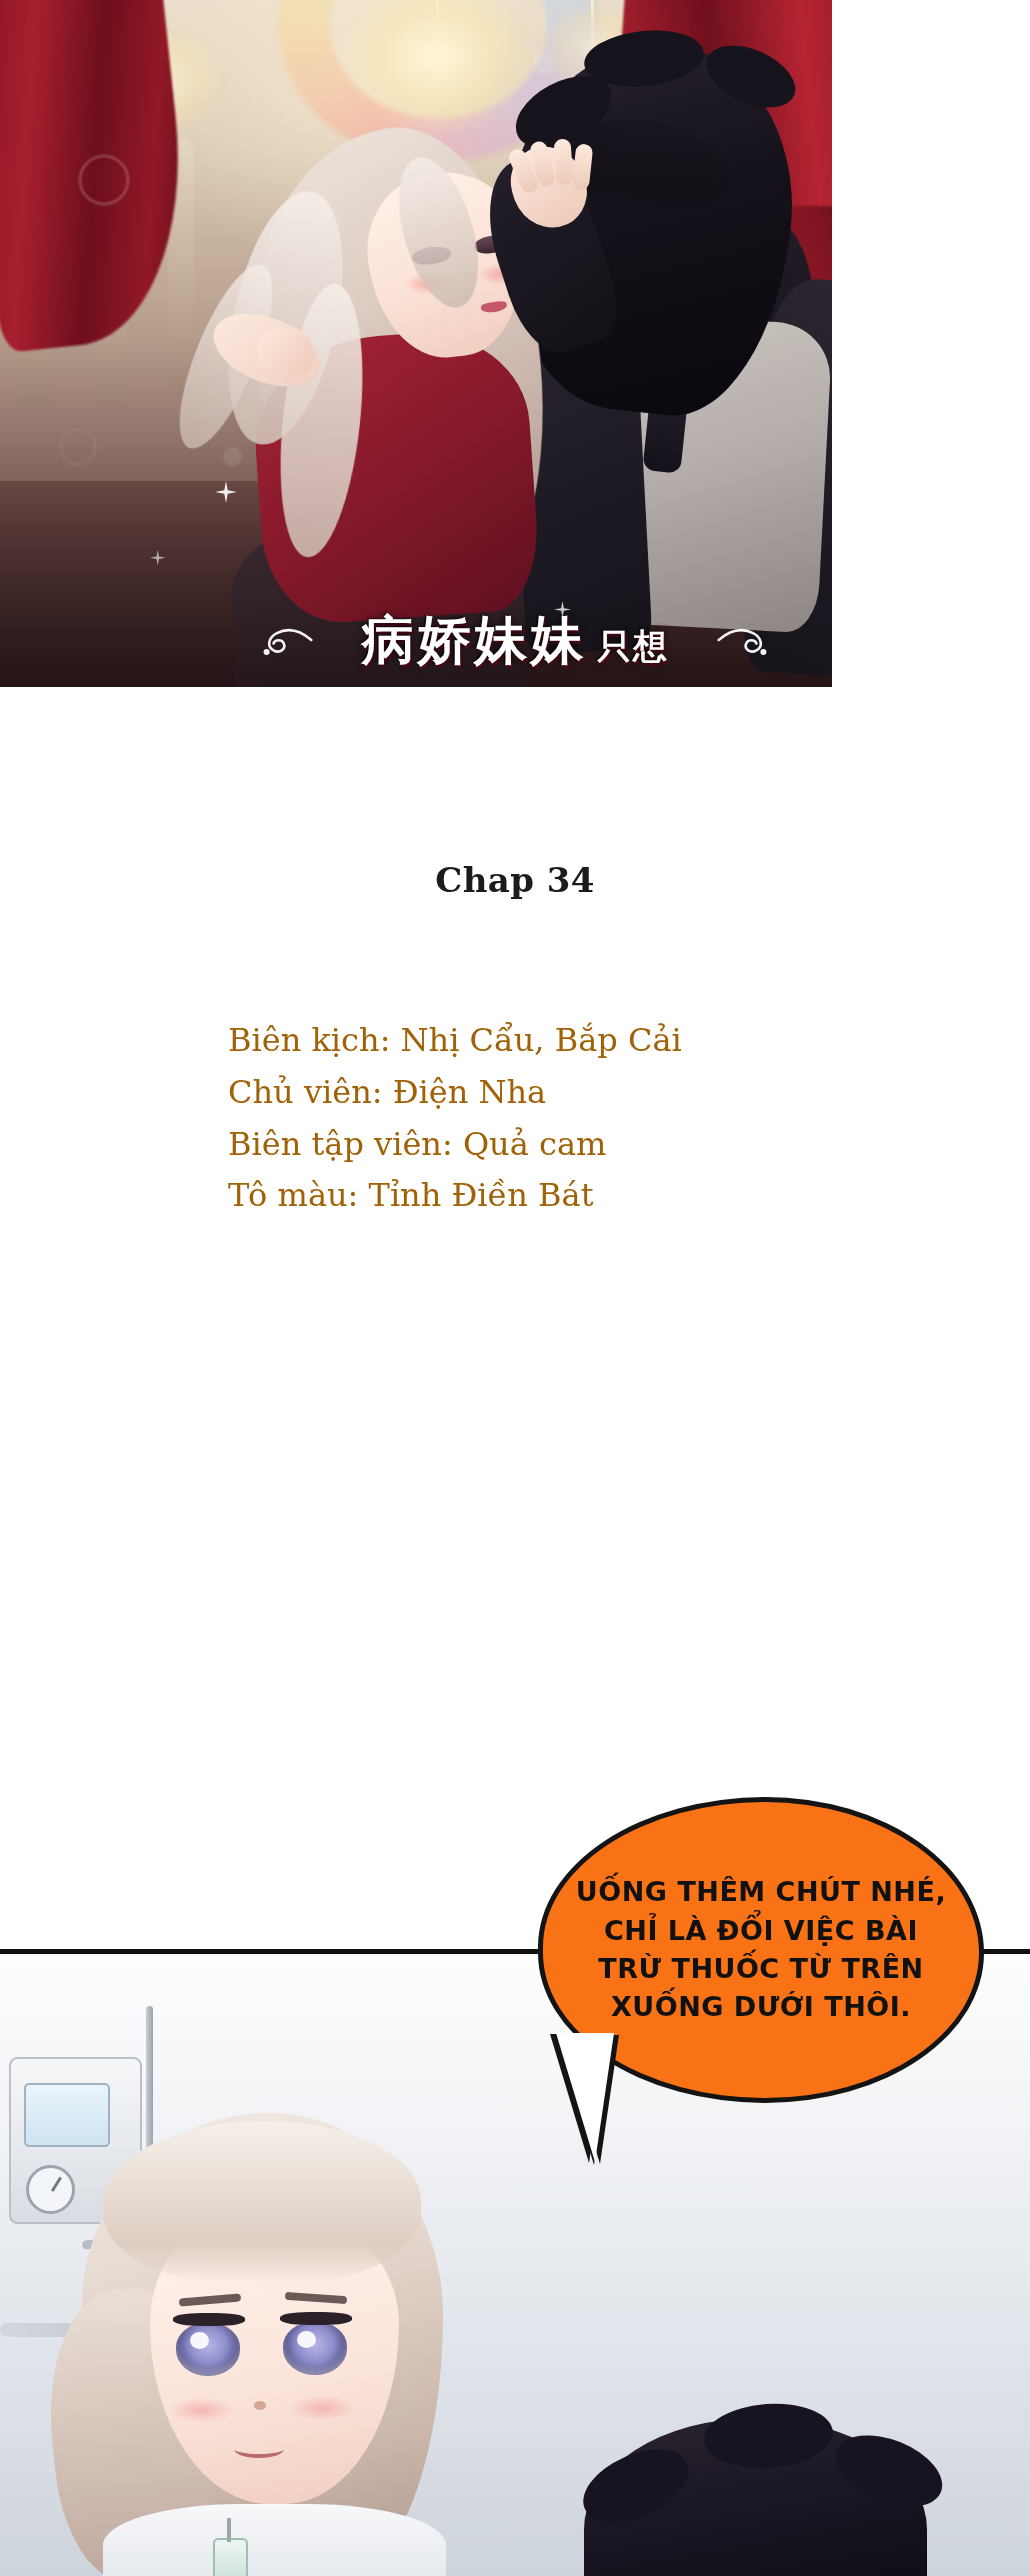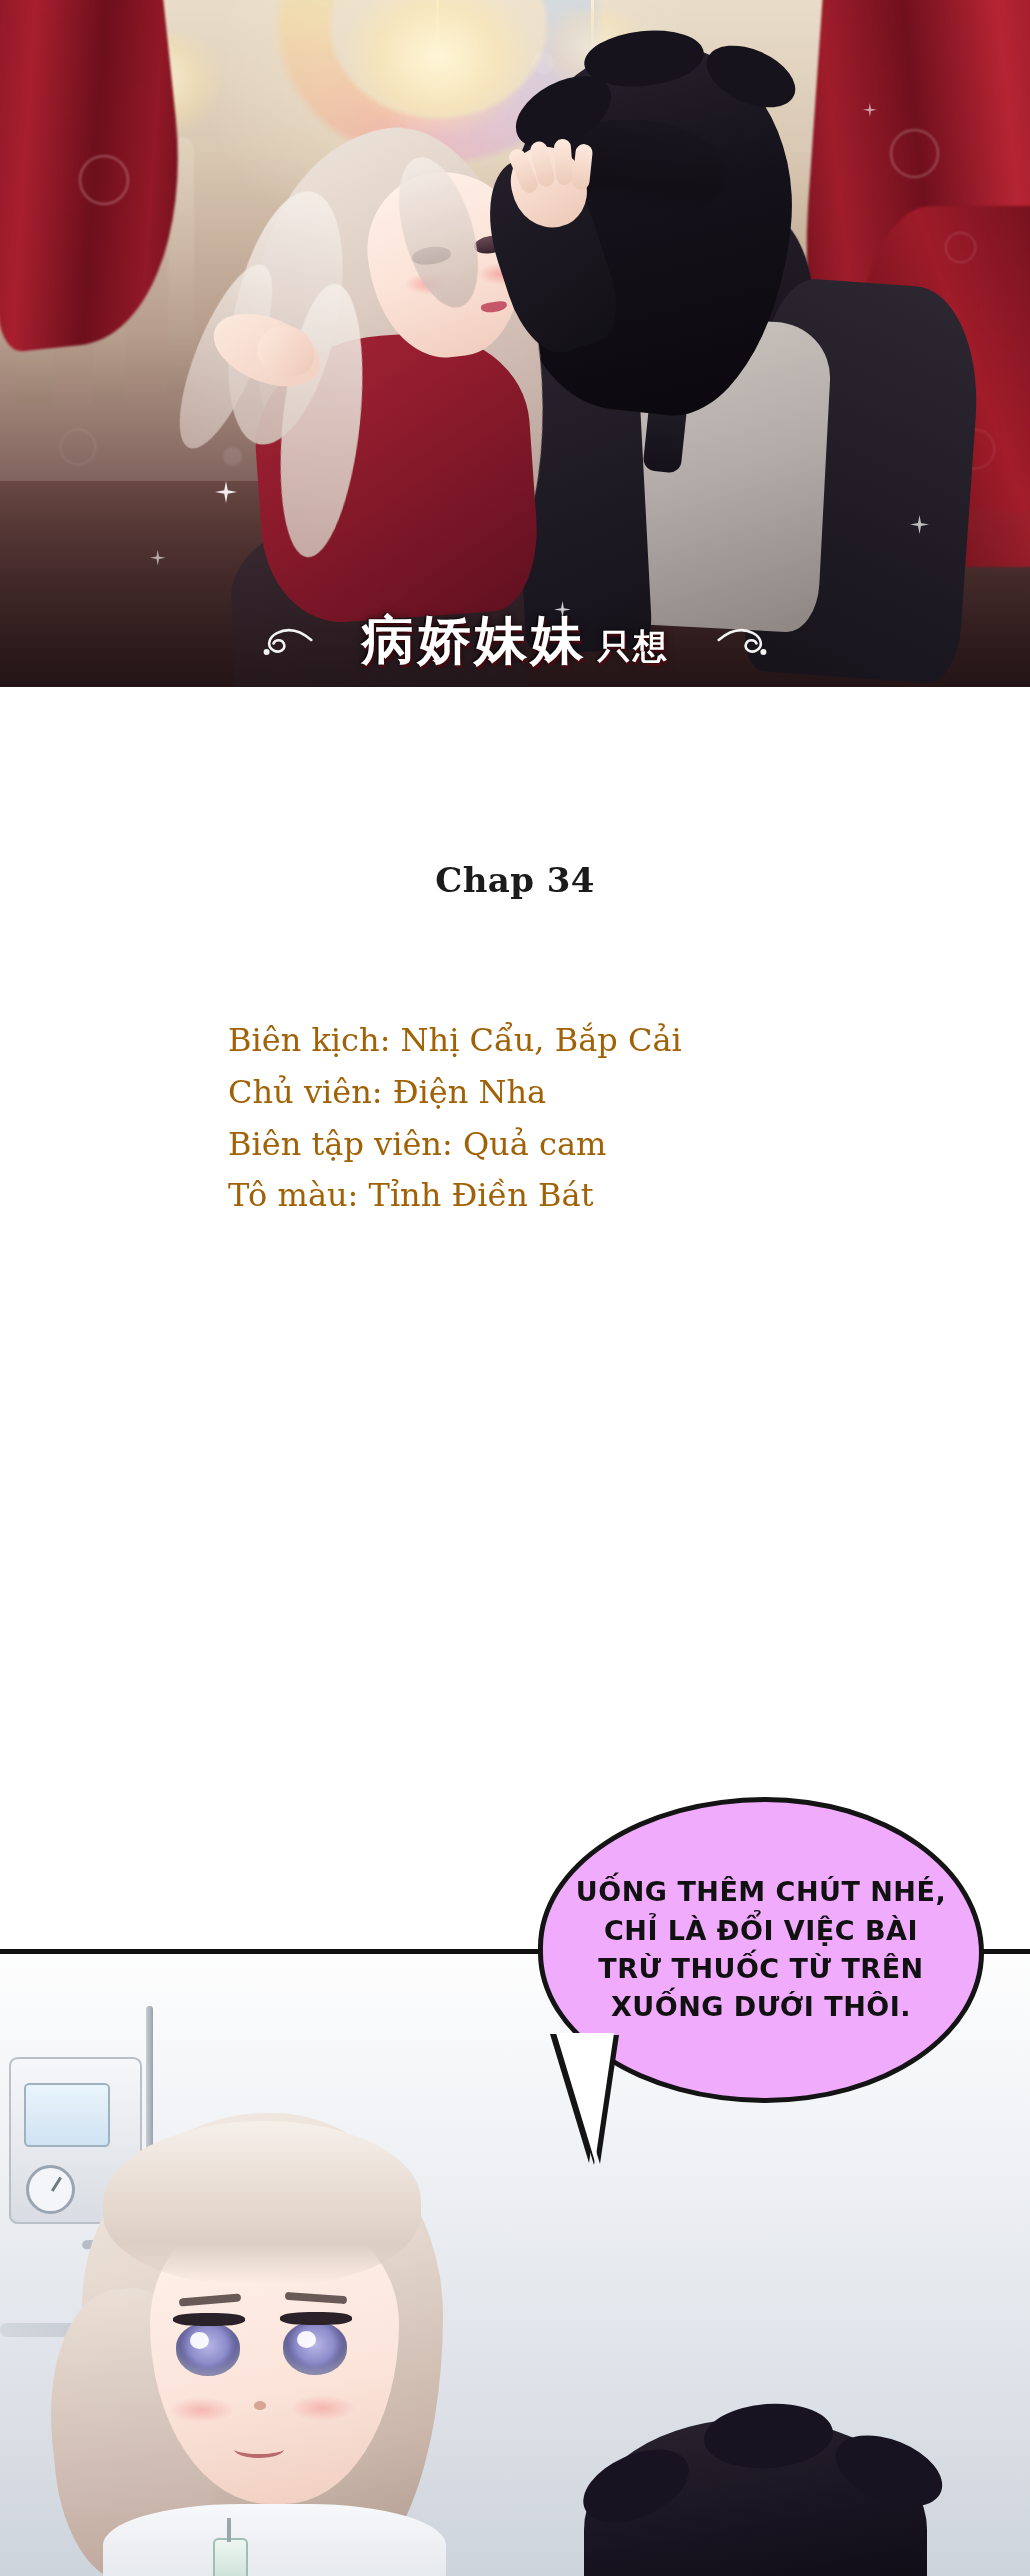--- a/index.html
+++ b/index.html
@@ -12,21 +12,21 @@
     height: 2576px;
     position: relative;
     overflow: hidden;
     font-family: "Liberation Serif", serif;
   }
 
   
   .cover {
     position: absolute;
     left: 0; top: 0;
-    width: 1030px; height: 687px;
+    width: 832px; height: 687px;
     overflow: hidden;
     background: #2b1a1c;
   }
   
   .cover-bg {
     position: absolute; inset: 0;
     background:
       radial-gradient(ellipse 361px 258px at 44% 12%, rgba(255,244,220,0.55), rgba(255,244,220,0) 70%),
       linear-gradient(180deg, #e9ddc9 0%, #d9c8b2 22%, #b79e8c 48%, #6d4d4c 78%, #3a2326 100%);
   }
@@ -484,21 +484,21 @@
   }
   .sbsp1 { left: 580px; top: 501px; width: 112px; height: 62px; transform: rotate(-24deg); }
   .sbsp2 { left: 833px; top: 486px; width: 112px; height: 62px; transform: rotate(22deg); }
   .sbsp3 { left: 704px; top: 450px; width: 129px; height: 64px; transform: rotate(-4deg); }
 
   
   .bubble {
     position: absolute;
     left: 538px; top: 1797px;
     width: 436px; height: 296px;
-    background: #f0abfc;
+    background: #f97316;
     border: 5.2px solid #141414;
     border-radius: 52% 50% 50% 52% / 50% 52% 50% 50%;
     z-index: 20;
     display: flex; align-items: center; justify-content: center;
   }
   .bubble-text {
     font-family: "DejaVu Sans", sans-serif;
     font-weight: 700;
     font-size: 27px;
     line-height: 1.42;

